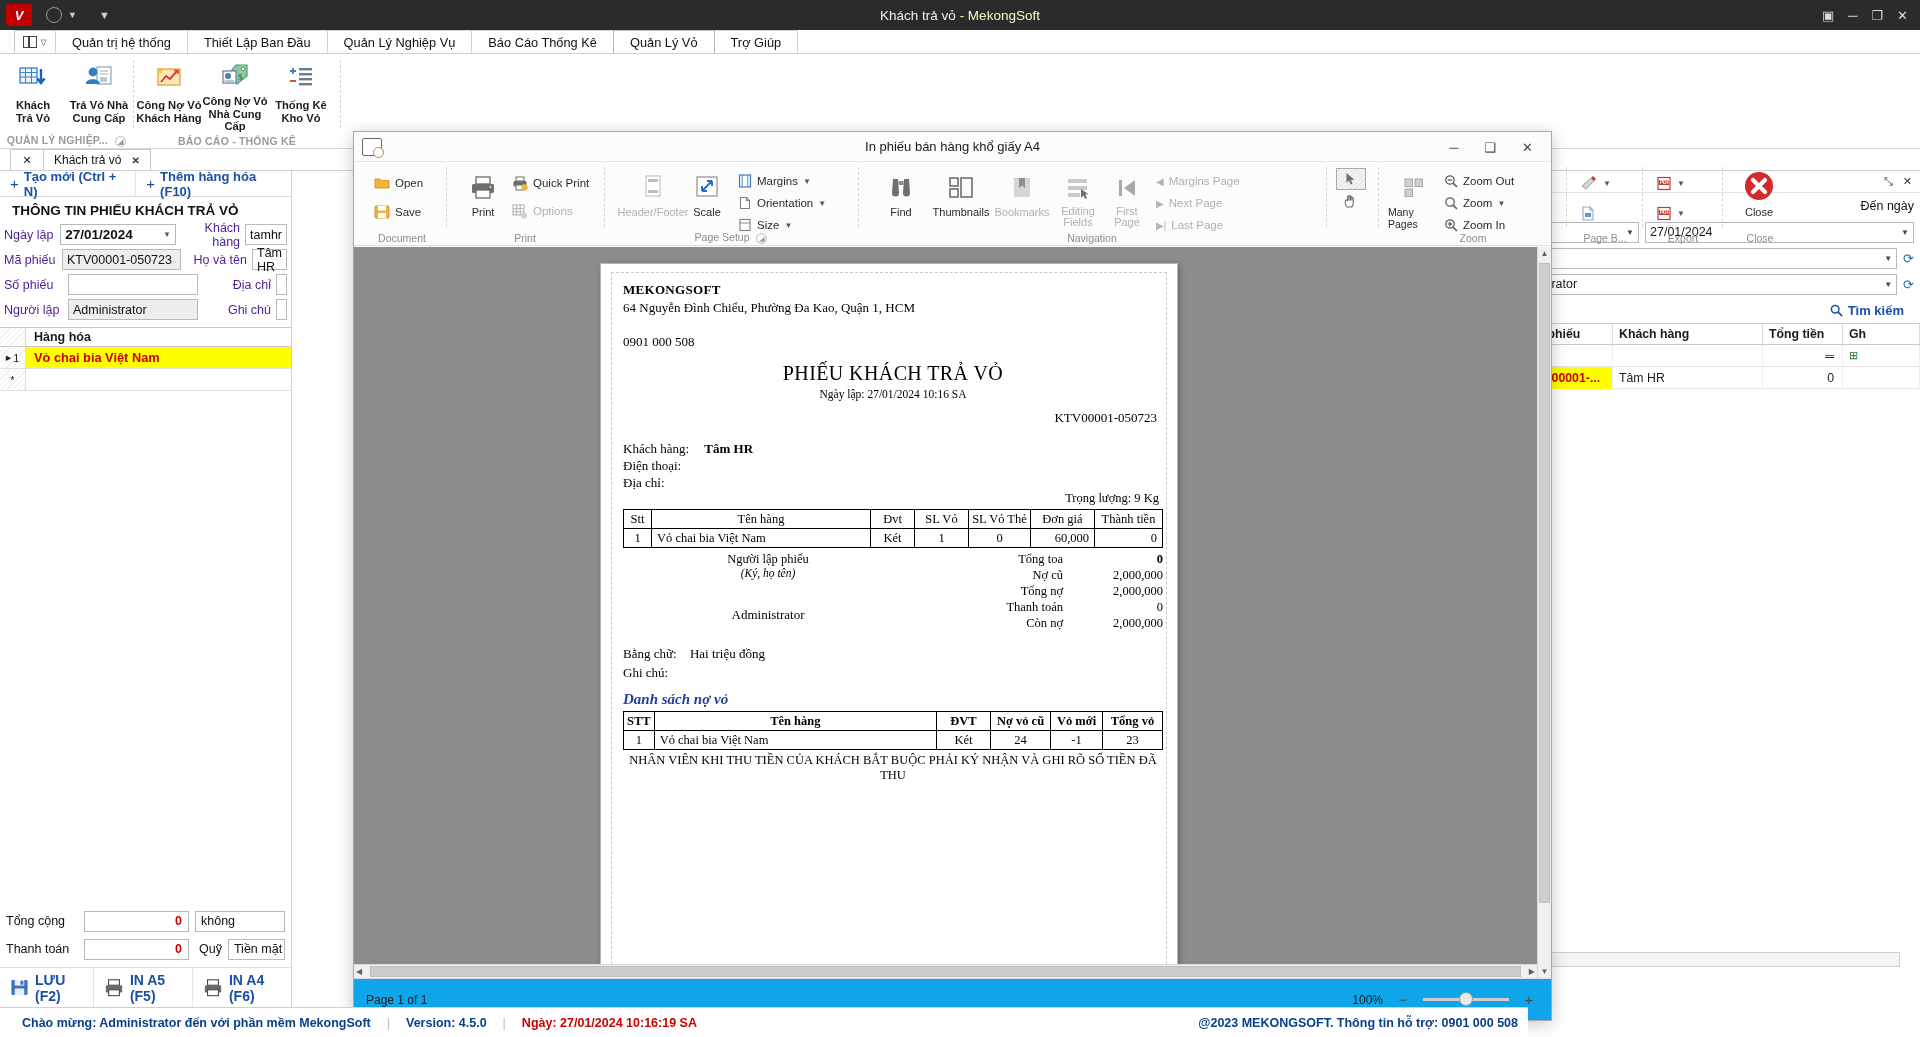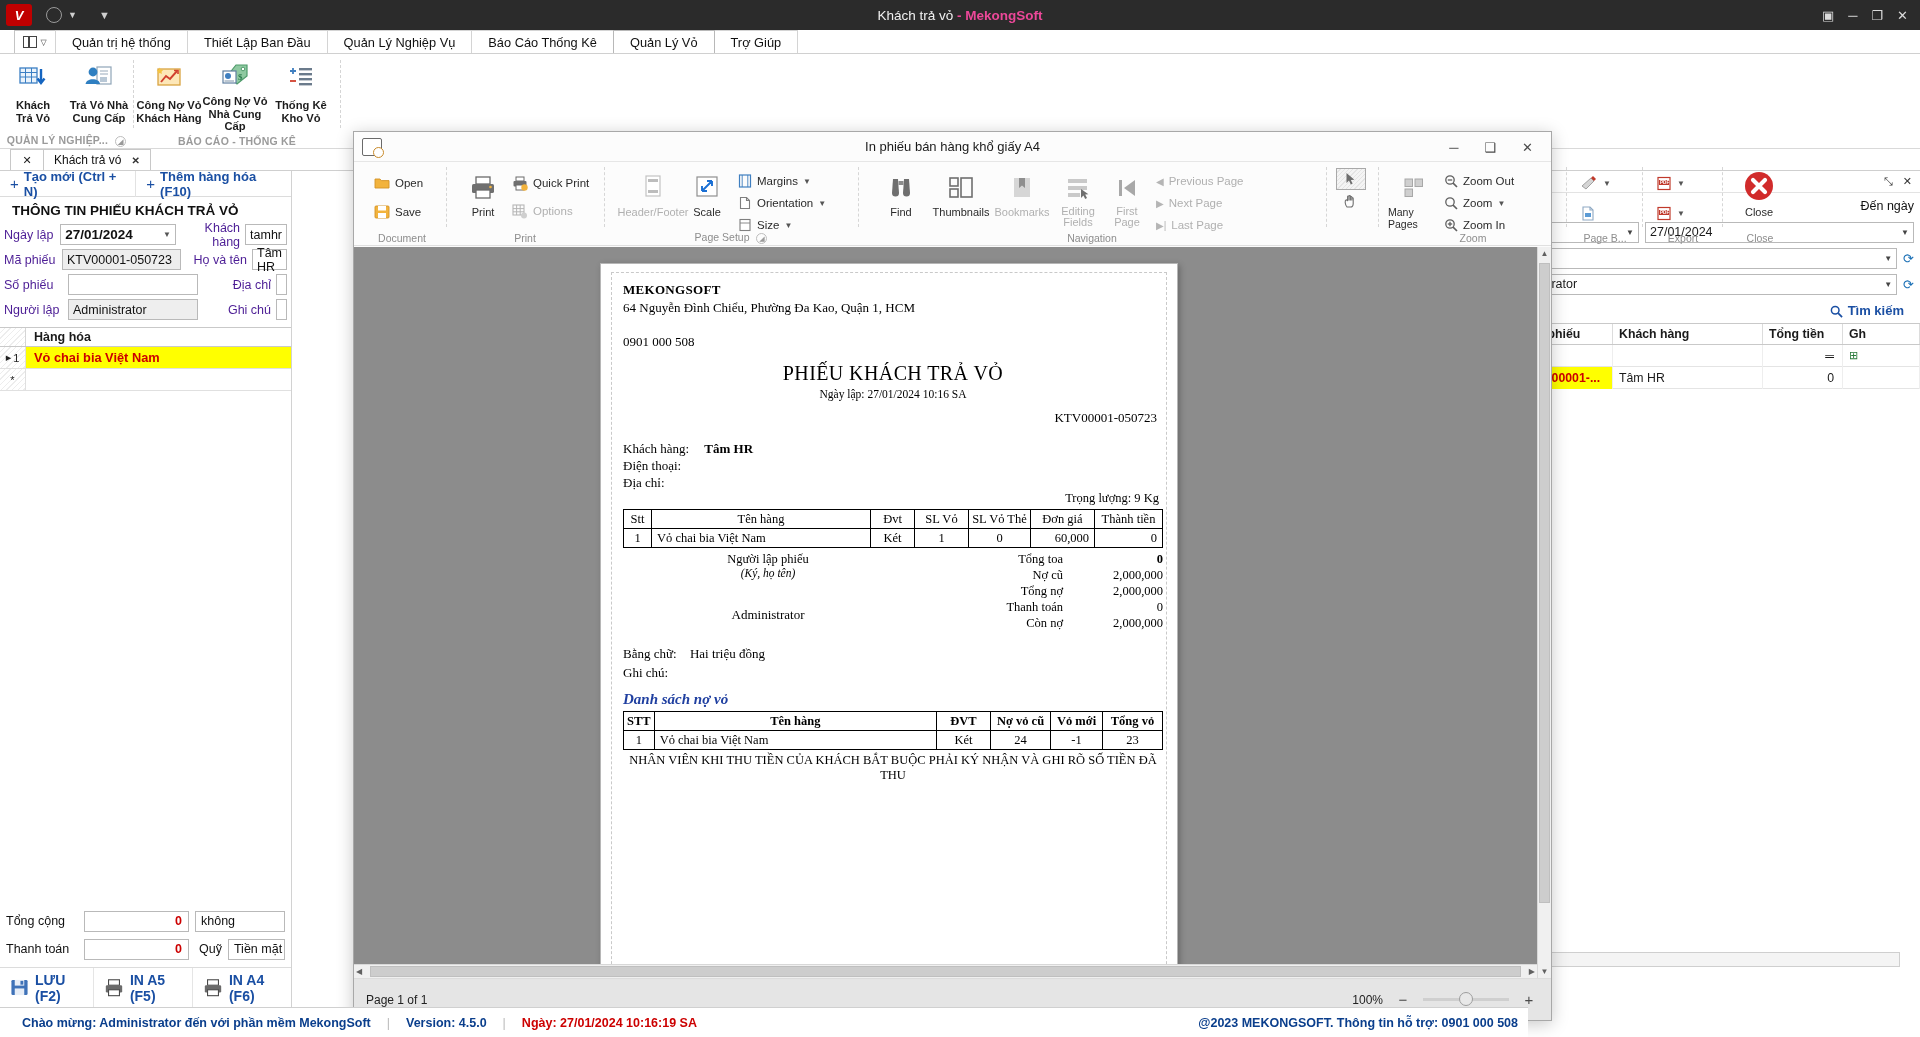--- a/index.html
+++ b/index.html
@@ -30,21 +30,21 @@
   .tb-circle {
     width:16px;height:16px;border-radius:50%;
     border:1.5px solid #9a9a9a; margin-left:14px;
   }
   .tb-caret { margin-left:6px; font-size:9px; color:#cfcfcf;}
   .tb-caret2 { margin-left:22px; font-size:11px; color:#cfcfcf;}
   .tb-title {
     position:absolute; left:0; right:0; text-align:center;
     font-size:13.5px; color:#f0f0f0; pointer-events:none;
   }
-  .tb-title .dim { color:#ec4899;font-weight:bold; }
+  .tb-title .dim { color:#fef9c3; }
   .tb-right {
     position:absolute; right:4px; top:0; height:30px;
     display:flex; align-items:center; gap:14px; padding-right:8px;
   }
   .tb-btn { color:#dcdcdc; font-size:13px; cursor:default; }
 
   
   .ribbon-tabs {
     position:absolute; left:0; top:30px; width:1920px; height:24px;
     background:#fff; border-bottom:1px solid #d0d0d0;
@@ -194,21 +194,21 @@
   .rp-head { height:22px; display:flex; align-items:center; justify-content:flex-end;
     gap:10px; padding-right:8px; border-bottom:1px solid #e3e3e3;}
   .rp-pin, .rp-x { font-size:11px; color:#333;}
   .rp-row { display:flex; align-items:center; height:26px; gap:6px; padding:0 6px;}
   .rp-lbl { font-size:12.5px; color:#111; }
   .rp-inp { flex:1; height:21px; border:1px solid #b9b9b9; background:#fff;
      display:flex;align-items:center;padding:0 4px;font-size:12.5px;}
   .rp-inp .cv { margin-left:auto; font-size:8px; color:#444;}
   .refresh { color:#1a6fb5; font-size:13px; }
   .searchbtn {
-    margin-left:auto; display:flex;align-items:flex-end;gap:5px;
+    margin-left:auto; display:flex;align-items:center;gap:5px;
     color:#1a4fa3;font-weight:bold;font-size:13px; padding-right:10px;
   }
   .rtable-hdr { display:flex; height:22px; border-top:1px solid #c9c9c9; border-bottom:1px solid #c9c9c9;}
   .rth { font-size:12.3px; font-weight:bold; padding-left:6px; display:flex;align-items:center;
     border-right:1px solid #dcdcdc; }
   .rtr { display:flex; height:22px; border-bottom:1px solid #e4e4e4; align-items:center;}
   .rtd { font-size:12.3px; padding-left:6px; display:flex;align-items:center; height:22px;
     border-right:1px solid #eee;}
   .rtd.num { justify-content:flex-end; padding-right:8px; }
   .hl { background:#ffff00; color:#cc0000; font-weight:bold; }
@@ -299,21 +299,21 @@
   .ghichu { margin-top:3px; font-size:13px;}
   .dsnv { color:#1f3fa0; font-weight:bold; font-style:italic; font-size:15px; margin-top:10px;}
   table.dtbl { border-collapse:collapse; width:100%; margin-top:3px; font-size:12.5px;}
   table.dtbl th, table.dtbl td { border:1px solid #000; padding:1px 3px; text-align:center; height:19px;}
   table.dtbl th { font-weight:bold; }
   table.dtbl td.l { text-align:left; padding-left:5px;}
   .note { text-align:center; font-size:12.5px; margin-top:3px; line-height:15px;}
 
   .pstatus {
     position:absolute; left:0; right:0; bottom:0; height:42px;
-    border-top:1px solid #dcdcdc; background:#e5e5e5; display:flex; align-items:center;
+    border-top:1px solid #dcdcdc; background:#0ea5e9; display:flex; align-items:center;
   }
   .ps-page { font-size:12px; color:#222; padding-left:12px;}
   .ps-zoom { position:absolute; right:14px; display:flex; align-items:center; gap:12px;}
   .ps-zval { font-size:12px; color:#222;}
   .zminus,.zplus { font-size:15px; color:#4a4a4a; width:16px; text-align:center;}
   .ztrack { width:86px; height:3px; background:#cfcfcf; position:relative;}
   .zthumb { position:absolute; left:50%; top:-6px; width:14px;height:14px;border-radius:50%;
     background:#e8e8e8; border:1px solid #9d9d9d; margin-left:-7px;}
 
   
@@ -861,21 +861,21 @@
               <svg width="26" height="26" viewBox="0 0 26 26">
                 <rect x="5" y="5" width="3" height="16" fill="#a8a8a8"></rect>
                 <path d="M21 5 L10 13 L21 21 Z" fill="#a8a8a8"></path>
               </svg>
             </div>
             <div class="tx" style="color:#b0b0b0; text-align:center; line-height:11px;">First<br>Page</div>
           </div>
           <div style="padding-top:4px; padding-left:6px;">
             <div class="psmall dis">
               <span style="font-size:10px;color:#b5b5b5;">◀</span>
-              <span>Previous Page</span>
+              <span>Margins Page</span>
             </div>
             <div class="psmall dis">
               <span style="font-size:10px;color:#b5b5b5;">▶</span>
               <span>Next Page</span>
             </div>
             <div class="psmall dis">
               <span style="font-size:10px;color:#b5b5b5;">▶|</span>
               <span>Last Page</span>
             </div>
           </div>

